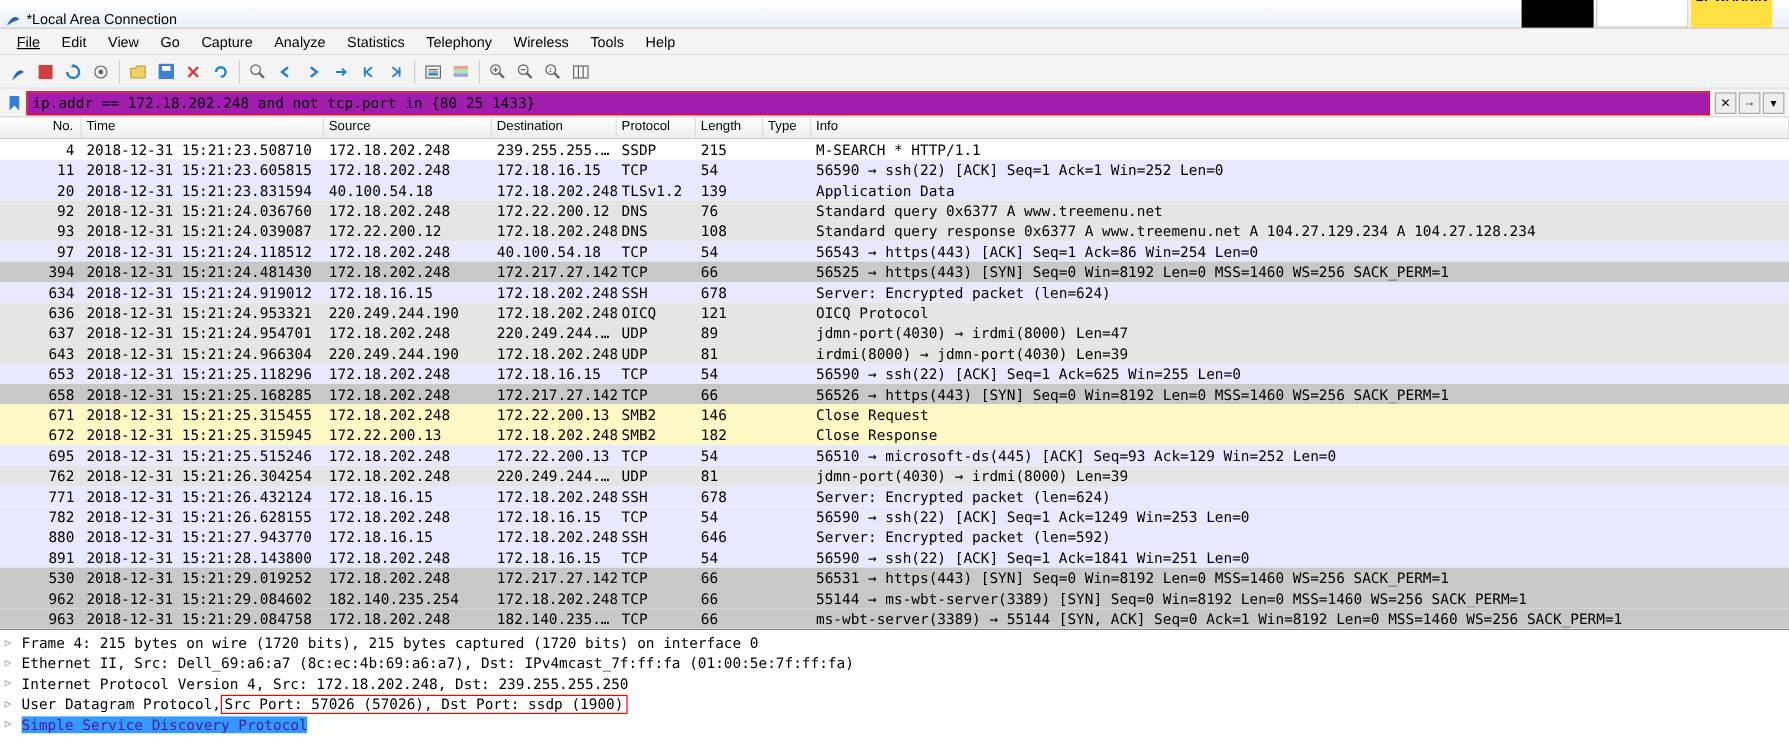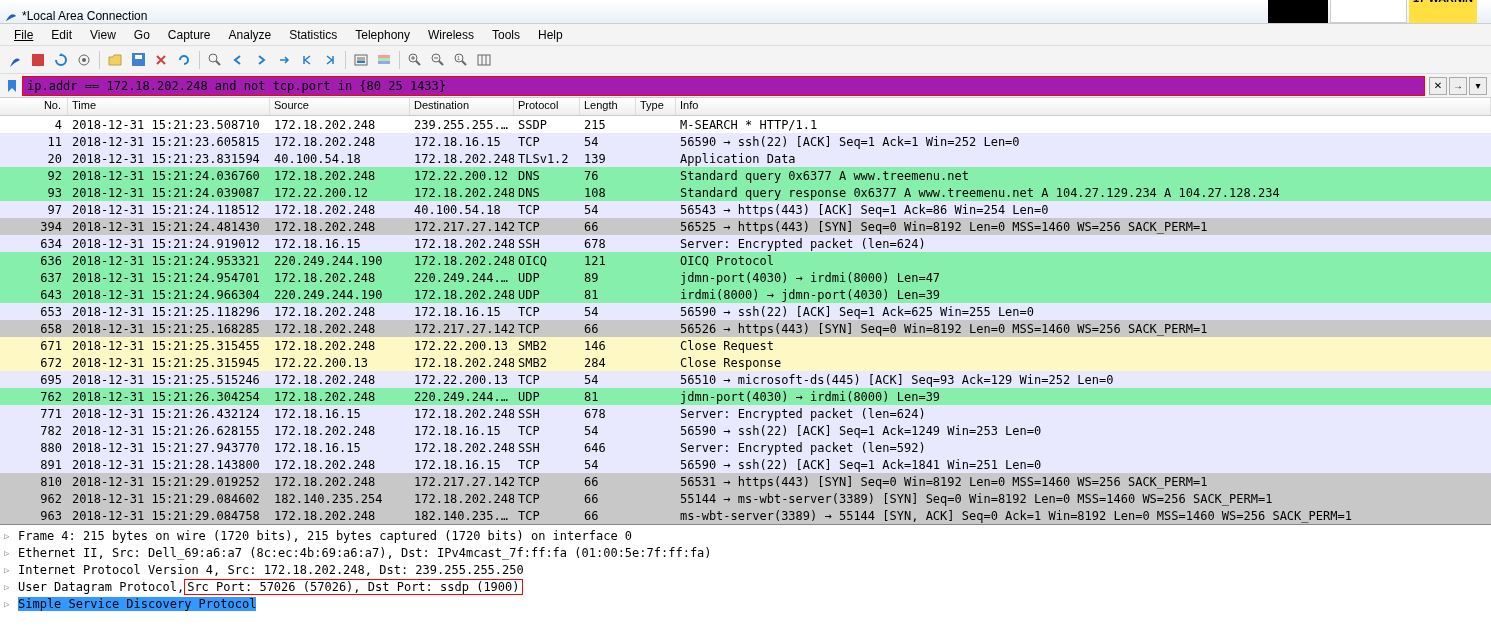--- a/index.html
+++ b/index.html
@@ -34,25 +34,25 @@
 .c-src { width: 140px; }
 .c-dst { width: 104px; }
 .c-proto { width: 66px; }
 .c-len { width: 56px; }
 .c-type { width: 40px; }
 .c-info { flex: 1; }
 .bg-white { background: #fff; }
 .bg-lav { background: #e8e8ff; align-items: center; }
 .bg-gray { background: #c8c8c8; }
 .bg-yellow { background: #fdf8c4; }
-.bg-blue { background: #86efac; }
+.bg-blue { background: #e5e5e5; }
 .detail-pane { flex: 1; background: #fff; font-family: Consolas, monospace; font-size: 12px; padding: 2px 4px; overflow: hidden; }
 .detail-line { display: flex; align-items: center; height: 17px; white-space: nowrap; }
 .tri { width: 10px; color: #888; font-size: 9px; margin-right: 4px; }
-.hl-sel { background: #3399ff; color: #000000; display: inline; }
+.hl-sel { background: #3399ff; color: #4c1d95; display: inline; }
 .red-box { border: 1px solid #ff0000; padding: 0 2px; }
 svg { display: block; }
 </style>
 </head>
 <body>
 
 <div class="title-bar">
   <svg class="fin" viewBox="0 0 16 16">
       <path d="M2 14 Q8 2 14 8 Q8 10 2 14" fill="#2060c0"></path>
     </svg>
@@ -366,21 +366,21 @@
         <div class="c-len">146</div>
         <div class="c-type"></div>
         <div class="c-info">Close Request</div>
       </div>
       <div class="pl-row bg-yellow">
         <div class="c-no">672</div>
         <div class="c-time">2018-12-31 15:21:25.315945</div>
         <div class="c-src">172.22.200.13</div>
         <div class="c-dst">172.18.202.248</div>
         <div class="c-proto">SMB2</div>
-        <div class="c-len">284</div>
+        <div class="c-len">182</div>
         <div class="c-type"></div>
         <div class="c-info">Close Response</div>
       </div>
       <div class="pl-row bg-lav">
         <div class="c-no">695</div>
         <div class="c-time">2018-12-31 15:21:25.515246</div>
         <div class="c-src">172.18.202.248</div>
         <div class="c-dst">172.22.200.13</div>
         <div class="c-proto">TCP</div>
         <div class="c-len">54</div>
@@ -431,21 +431,21 @@
         <div class="c-no">891</div>
         <div class="c-time">2018-12-31 15:21:28.143800</div>
         <div class="c-src">172.18.202.248</div>
         <div class="c-dst">172.18.16.15</div>
         <div class="c-proto">TCP</div>
         <div class="c-len">54</div>
         <div class="c-type"></div>
         <div class="c-info">56590 → ssh(22) [ACK] Seq=1 Ack=1841 Win=251 Len=0</div>
       </div>
       <div class="pl-row bg-gray">
-        <div class="c-no">810</div>
+        <div class="c-no">530</div>
         <div class="c-time">2018-12-31 15:21:29.019252</div>
         <div class="c-src">172.18.202.248</div>
         <div class="c-dst">172.217.27.142</div>
         <div class="c-proto">TCP</div>
         <div class="c-len">66</div>
         <div class="c-type"></div>
         <div class="c-info">56531 → https(443) [SYN] Seq=0 Win=8192 Len=0 MSS=1460 WS=256 SACK_PERM=1</div>
       </div>
       <div class="pl-row bg-gray">
         <div class="c-no">962</div>

